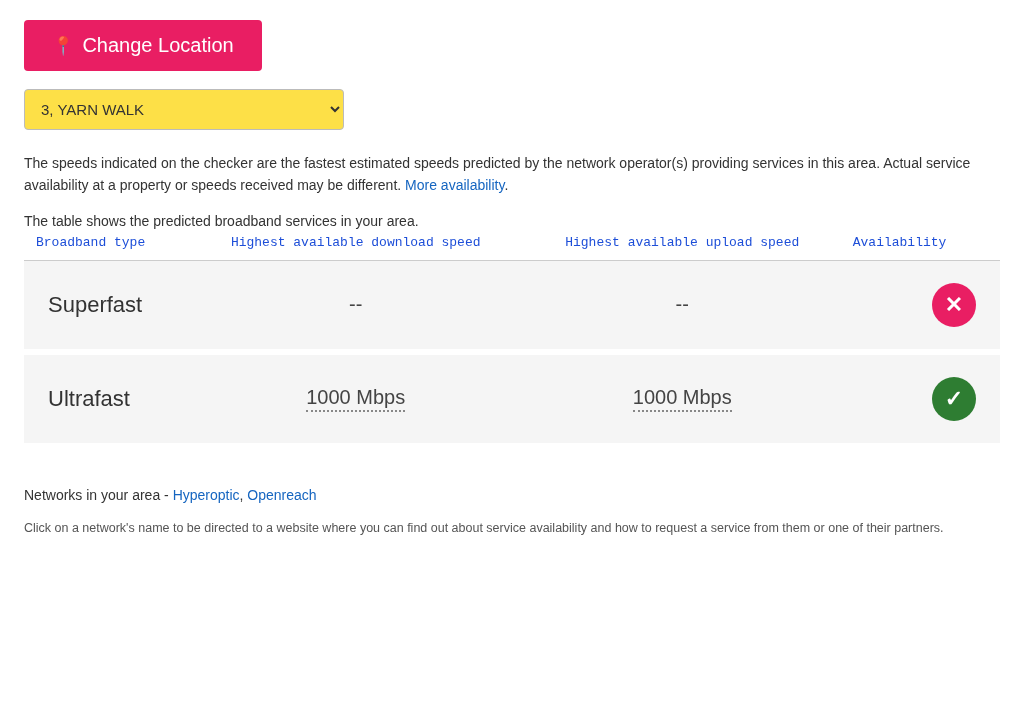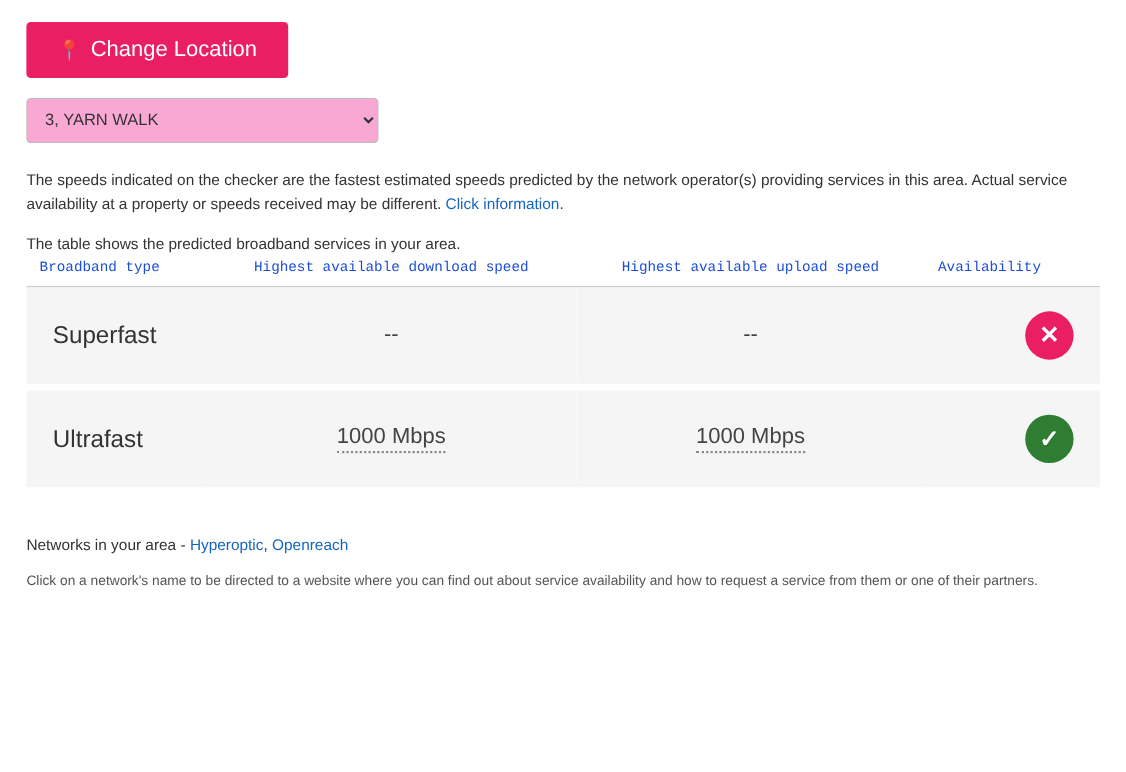--- a/index.html
+++ b/index.html
@@ -44,21 +44,21 @@
     }
 
     
     .location-select {
       width: 320px;
       padding: 10px 12px;
       font-size: 15px;
       border: 1.5px solid #bbb;
       border-radius: 4px;
       color: #333;
-      background: #f9a8d4;
+      background: #fde047;
       cursor: pointer;
       margin-bottom: 22px;
     }
 
     
     .info-text {
       font-size: 14px;
       color: #333;
       line-height: 1.6;
       margin-bottom: 16px;
@@ -185,21 +185,21 @@
 </div>
 
 
 <select class="location-select">
   <option>3, YARN WALK</option>
 </select>
 
 
 <p class="info-text">
   <span>The speeds indicated on the checker are the fastest estimated speeds predicted by the network operator(s) providing services in this area. Actual service availability at a property or speeds received may be different.</span>
-  <a href="#"> <span>Click information</span></a>.
+  <a href="#"> <span>More availability</span></a>.
 </p>
 
 <p class="table-intro">The table shows the predicted broadband services in your area.</p>
 
 
 <table class="broadband-table">
   <thead>
     <tr>
       <th>Broadband type</th>
       <th>Highest available download speed</th>

